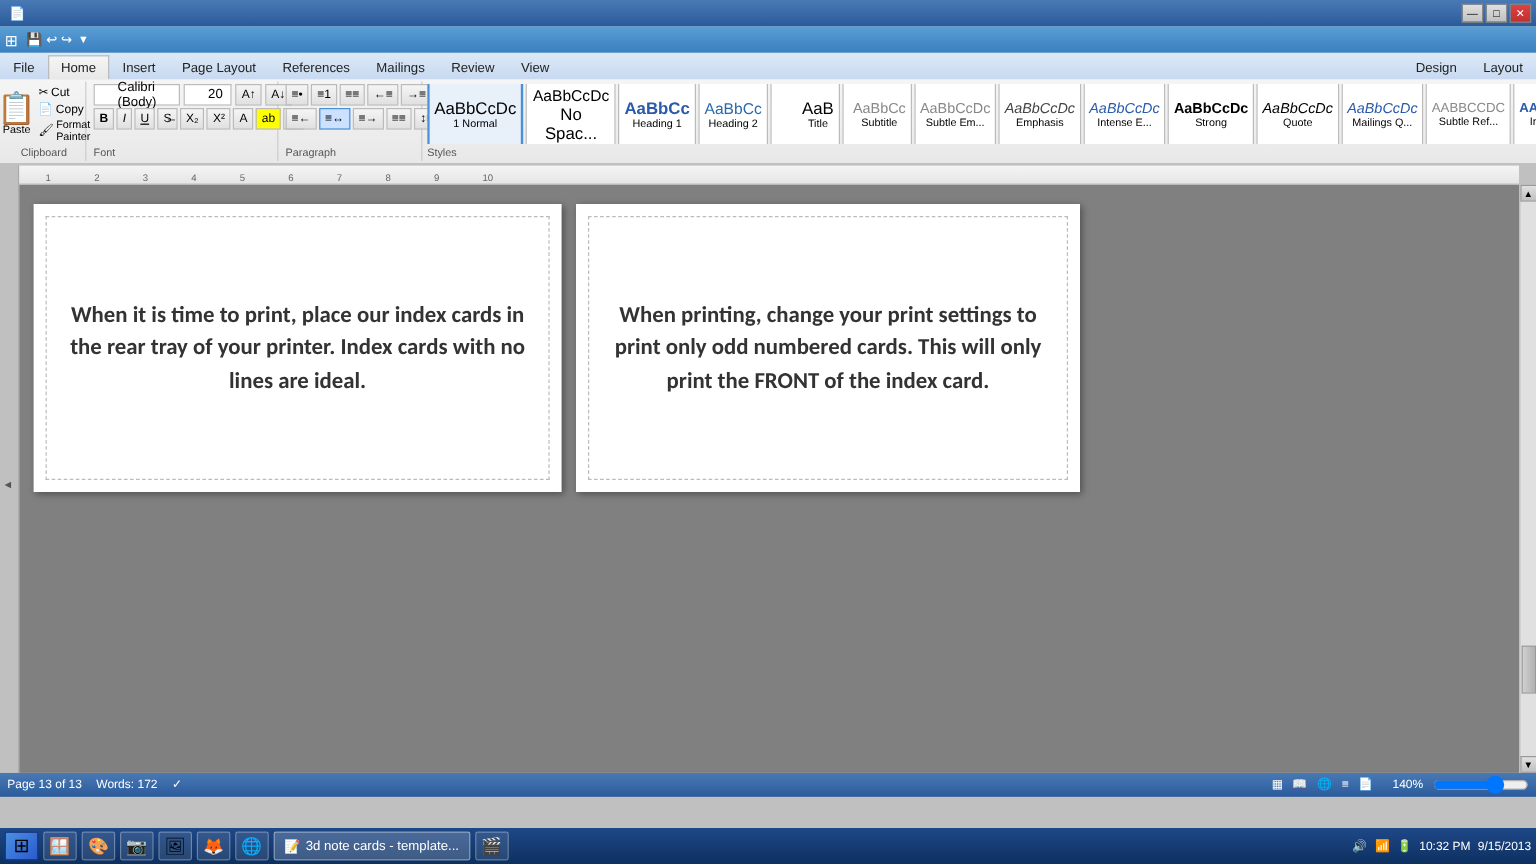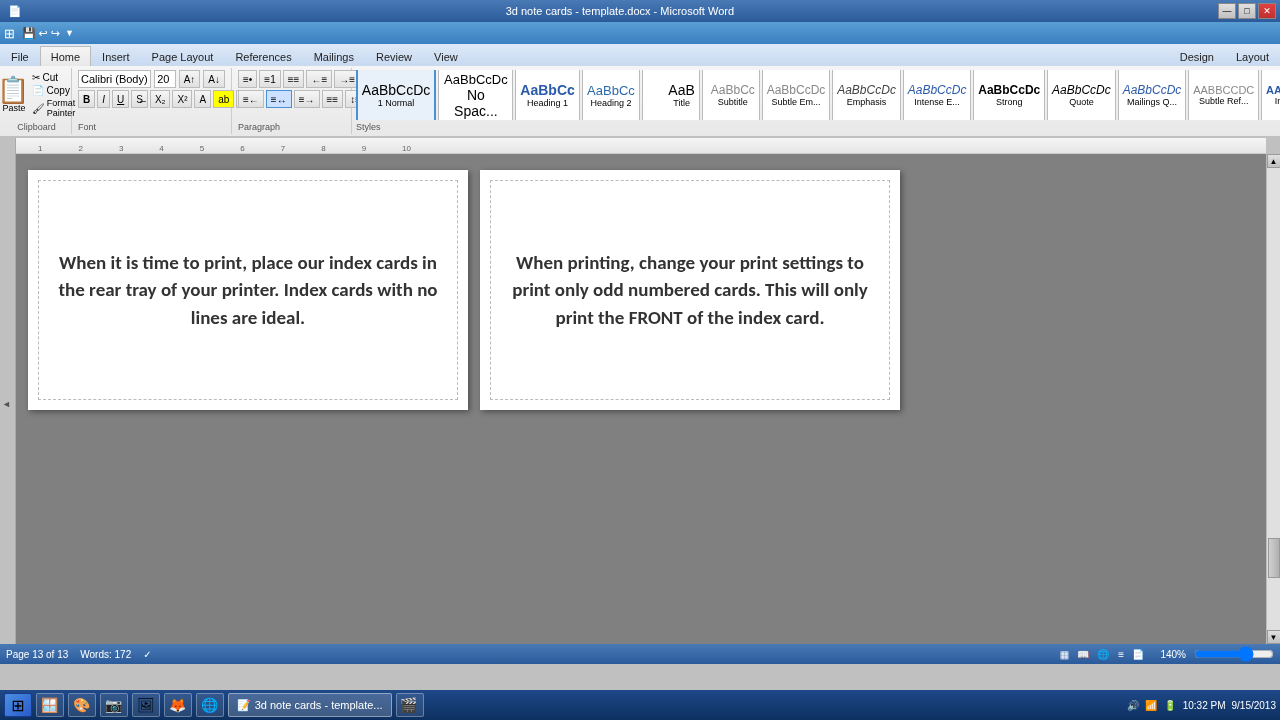--- a/index.html
+++ b/index.html
@@ -54,42 +54,41 @@
     }
     .style-item.active {
       border: 2px solid #4a90d9;
       background: #e8f0fa;
     }
 
     .font-combo {
       border: 1px solid #bbb;
       background: white;
       font-size: 11px;
-      padding: 1px 2px;
+      padding: 1px 19px;
       height: 18px;
       display: flex; align-items: center;
     }
     .small-btn {
       border: 1px solid #bbb;
       background: linear-gradient(to bottom, #f5f5f5, #e0e0e0);
       font-size: 10px;
       padding: 1px 4px;
       cursor: pointer;
       height: 18px;
       display: flex; align-items: center; justify-content: center;
     }
   </style>
 </head>
 <body>
 
 <div class="title-bar">
   <div style="display:flex;gap:2px;margin-left:4px;">
     <span style="font-size:11px;">📄</span>
   </div>
-  <div class="title-bar-text">3d note cards - template.docx - Microsoft Word</div>
   <div class="title-bar-controls">
     <div class="title-btn">—</div>
     <div class="title-btn">□</div>
     <div class="title-btn" style="background:linear-gradient(to bottom,#e04040,#c03030);color:white;">✕</div>
   </div>
 </div>
 
 <div style="display:flex;flex-direction:column;">
 
   <div style="display:flex;align-items:center;background:linear-gradient(to bottom,#5a9fd4,#3a7fc0);height:22px;padding:0 4px;gap:3px;">

